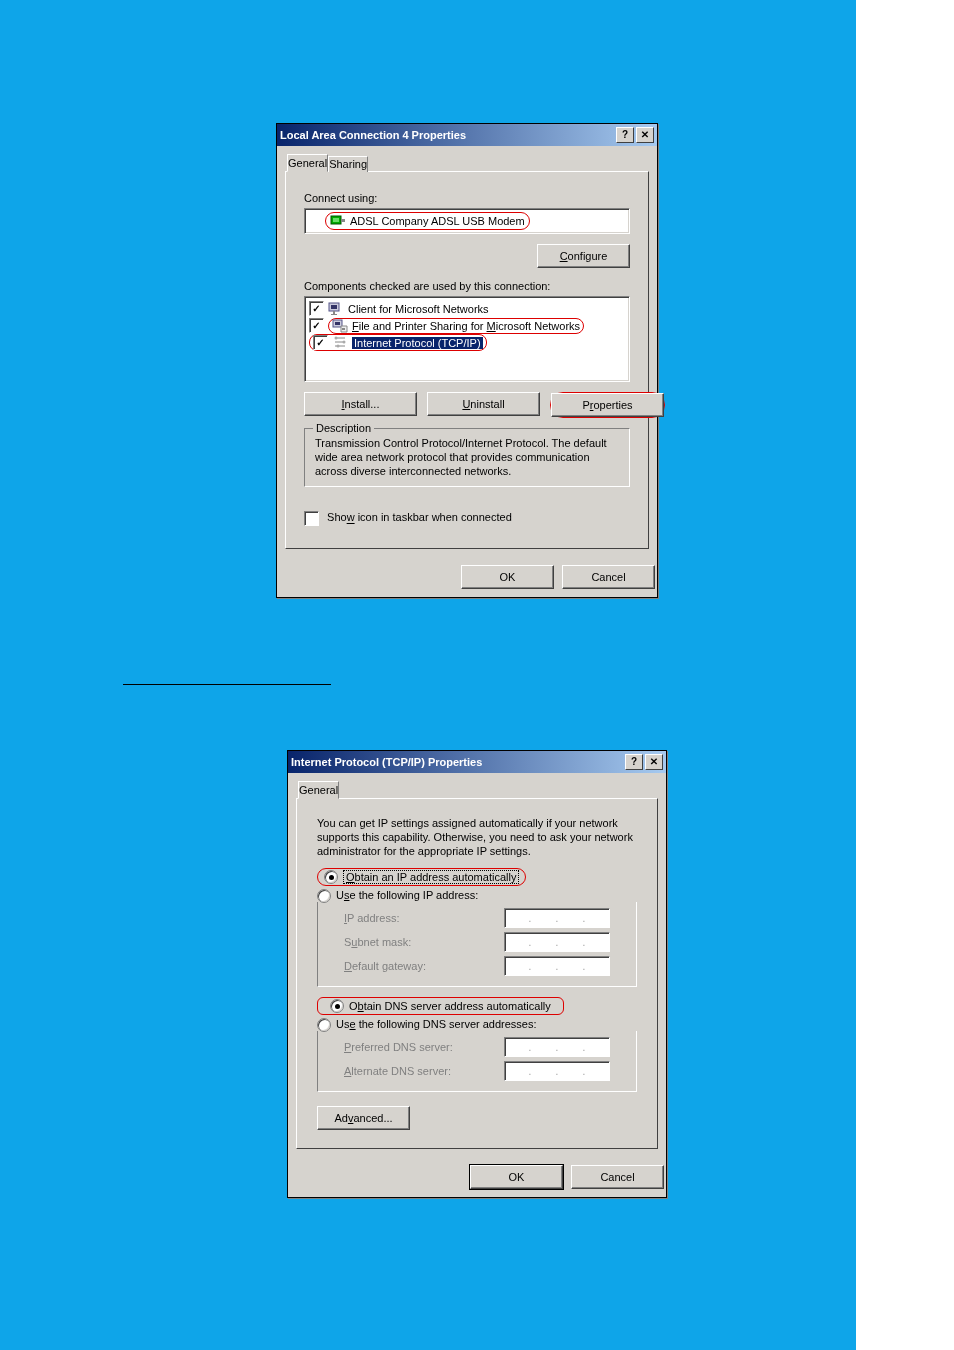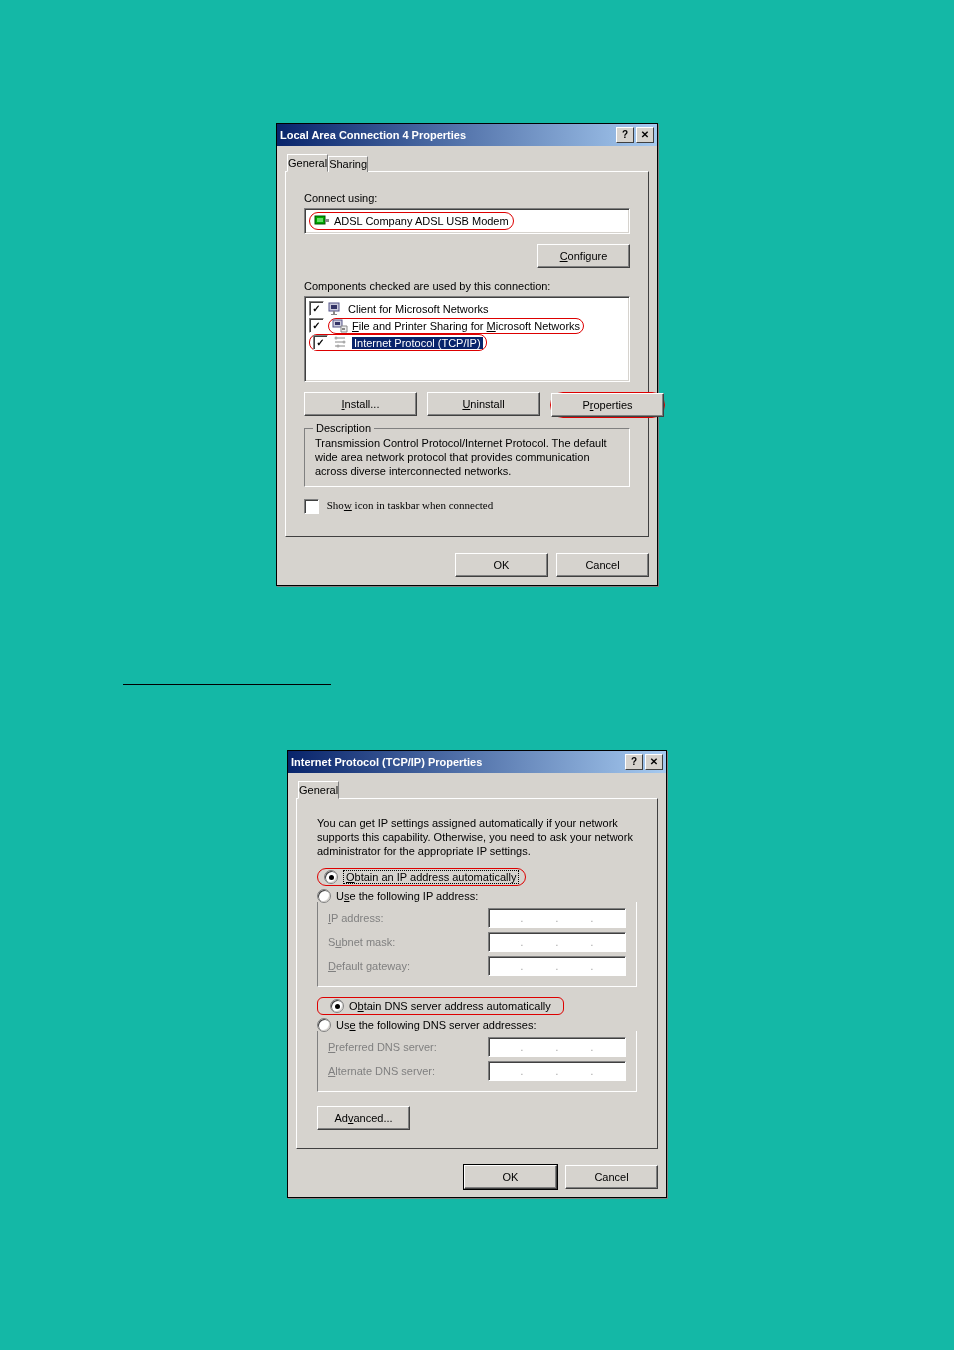--- a/index.html
+++ b/index.html
@@ -1,49 +1,49 @@
 <!DOCTYPE html>
 <html><head>
 <meta charset="utf-8">
 <style>
   html,body{margin:0;padding:0;background:#fff;font-family:Tahoma,Arial,sans-serif;font-size:11px;color:#000;}
-  .page{width:954px;height:1350px;position:relative;background:#14b8a6;}
+  .page{width:856px;height:1350px;position:relative;background:#0ea5e9;}
   .dialog{position:absolute;border:1px solid #000;background:#d6d3ce;box-shadow:1px 1px 0 #808080;}
   .titlebar{height:18px;background:linear-gradient(to right,#08246b,#a6caf0);color:#fff;font-weight:bold;font-size:11px;padding:2px 3px;display:flex;align-items:center;}
   .titlebar .t-text{flex:1 1 auto;}
   .titlebar .t-btn{width:16px;height:14px;margin-left:2px;background:#d6d3ce;border:1px solid #fff;border-right-color:#404040;border-bottom-color:#404040;display:flex;align-items:center;justify-content:center;color:#000;font-size:10px;font-weight:bold;line-height:1;}
   .client{padding:8px;}
   .tabs{display:flex;margin-bottom:-1px;padding-left:2px;}
   .tab{padding:2px 0;border:1px solid #808080;border-bottom:none;background:#d6d3ce;border-top-color:#fff;border-left-color:#fff;font-size:11px;margin-right:0px;}
   .tab.active{position:relative;z-index:2;border-bottom:1px solid #d6d3ce;}
   .tab.inactive{margin-top:2px;padding-top:1px;padding-bottom:1px;}
   .panel{border:1px solid #fff;border-right-color:#404040;border-bottom-color:#404040;padding:10px 12px;background:#d6d3ce;}
   .label{margin:4px 0;font-size:11px;}
-  .sunken{background:#fff;border:1px solid #808080;border-right-color:#fff;border-bottom-color:#fff;box-shadow:inset 1px 1px 0 #404040, inset -1px -1px 0 #d6d3ce;padding:3px 4px;display:flex;align-items:center;}
+  .sunken{background:#fff;border:1px solid #808080;border-right-color:#fff;border-bottom-color:#fff;box-shadow:inset 1px 1px 0 #404040, inset -1px -1px 0 #d6d3ce;padding:3px 20px;display:flex;align-items:center;}
   .redoval{border:1px solid #d00;border-radius:8px;padding:1px 4px;display:inline-flex;align-items:center;}
   .nic-icon{width:16px;height:14px;margin-right:4px;display:inline-block;}
   .btn{min-width:75px;height:22px;padding:0 8px;background:#d6d3ce;border:1px solid #fff;border-right-color:#404040;border-bottom-color:#404040;box-shadow:inset -1px -1px 0 #808080;font-size:11px;display:inline-flex;align-items:center;justify-content:center;}
   .btn.default{box-shadow:0 0 0 1px #000, inset -1px -1px 0 #808080;}
   .row{display:flex;gap:10px;}
   .listbox{background:#fff;border:1px solid #808080;border-right-color:#fff;border-bottom-color:#fff;box-shadow:inset 1px 1px 0 #404040, inset -1px -1px 0 #d6d3ce;padding:3px 4px;height:78px;}
   .li{display:flex;align-items:center;height:17px;font-size:11px;}
   .chk{width:13px;height:13px;border:1px solid #808080;border-right-color:#fff;border-bottom-color:#fff;box-shadow:inset 1px 1px 0 #404040;background:#fff;margin-right:4px;display:inline-flex;align-items:center;justify-content:center;font-size:10px;line-height:1;}
   .chk::after{content:"";}
   .chk.checked::after{content:"✓";font-weight:bold;}
   .li .comp-icon{width:16px;height:14px;margin-right:4px;display:inline-block;}
   .selected{background:#08246b;color:#fff;padding:0 2px;}
   .hr-group{border:1px solid #808080;border-right-color:#fff;border-bottom-color:#fff;margin-top:10px;padding:8px 10px;position:relative;}
   .hr-group .legend{position:absolute;top:-7px;left:8px;background:#d6d3ce;padding:0 3px;font-size:11px;}
-  .daction{display:flex;justify-content:flex-end;gap:8px;padding:8px 8px;}
+  .daction{display:flex;justify-content:flex-end;gap:8px;padding:8px 2px;}
   .u{text-decoration:underline;}
   .radio{width:12px;height:12px;border-radius:50%;background:#fff;border:1px solid #808080;box-shadow:inset 1px 1px 0 #404040,inset -1px -1px 0 #d6d3ce;display:inline-flex;align-items:center;justify-content:center;margin-right:5px;vertical-align:middle;}
   .radio.sel::after{content:"";width:5px;height:5px;border-radius:50%;background:#000;display:block;}
-  .opt{display:flex;align-items:center;margin:3px 0;font-size:11px;}
+  .opt{display:flex;margin:3px 0;font-size:11px;}
   .fieldset{border:1px solid #808080;border-right-color:#fff;border-bottom-color:#fff;padding:6px 10px;margin-top:6px;}
-  .fieldrow{display:flex;align-items:center;margin:4px 0;justify-content:center;}
+  .fieldrow{display:flex;align-items:center;margin:4px 16px;justify-content:center;}
   .fieldrow .fl{flex:0 0 160px;color:#808080;}
   .ipbox{width:150px;height:18px;background:#fff;border:1px solid #808080;border-right-color:#fff;border-bottom-color:#fff;box-shadow:inset 1px 1px 0 #404040;display:flex;align-items:center;justify-content:space-evenly;color:#a0a0a0;font-size:10px;}
   .ipbox span{flex:1;text-align:center;}
   .ipbox .dot{flex:0 0 4px;}
   .sqchk{width:13px;height:13px;border:1px solid #808080;border-right-color:#fff;border-bottom-color:#fff;box-shadow:inset 1px 1px 0 #404040;background:#fff;margin-right:5px;display:inline-block;vertical-align:middle;}
   .dotted{border:1px dotted #000;padding:0 2px;}
 </style>
 </head>
 <body>
 <div class="page">
@@ -126,21 +126,21 @@
         <span class="redoval" style="border-radius:14px;padding:0;">
           <span class="btn" style="min-width:95px;">
                   <span>P<span class="u">r</span>operties</span>
                 </span>
         </span>
       </div>
       <div class="hr-group">
         <span class="legend">Description</span>
         <div style="font-size:11px;line-height:1.25;">Transmission Control Protocol/Internet Protocol. The default wide area network protocol that provides communication across diverse interconnected networks.</div>
       </div>
-      <div style="margin:12px 0 6px 0;font-family:Liberation Serif, serif;">
+      <div style="margin:24px 0 6px 0;">
         <span class="sqchk"></span>
         <span>Sho<span class="u">w</span> icon in taskbar when connected</span>
       </div>
     </div>
         </div>
   </div>
   <div class="daction">
     <span class="btn" style="min-width:75px;">OK</span>
     <span class="btn" style="min-width:75px;">Cancel</span>
   </div>

